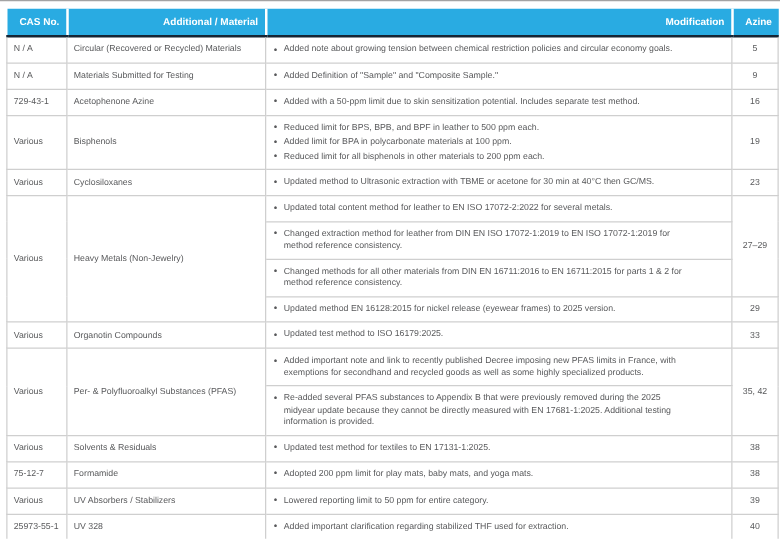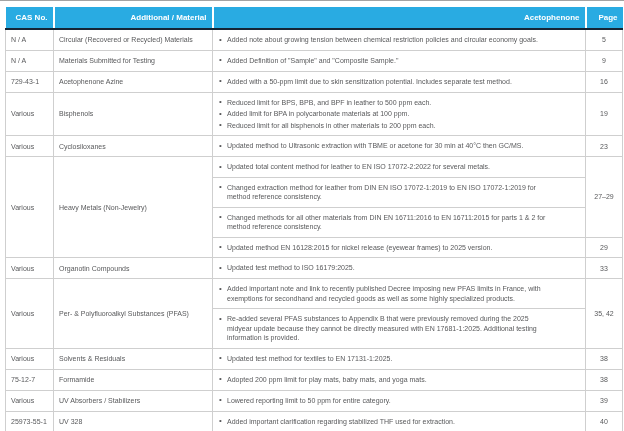--- a/index.html
+++ b/index.html
@@ -73,22 +73,22 @@
     <colgroup>
       <col class="c-cas">
         <col class="c-sub">
         <col class="c-mod">
         <col class="c-page">
     </colgroup>
     <thead>
       <tr>
         <th>CAS No.</th>
         <th>Additional / Material</th>
-        <th>Acetophenone</th>
-        <th>Page</th>
+        <th>Modification</th>
+        <th>Azine</th>
       </tr>
     </thead>
     <tbody>
 
       <tr class="r-single">
         <td class="cas">N / A</td>
         <td class="sub">Circular (Recovered or Recycled) Materials</td>
         <td class="mod">
           <div class="bullet">Added note about growing tension between chemical restriction policies and circular economy goals.</div>
         </td>

